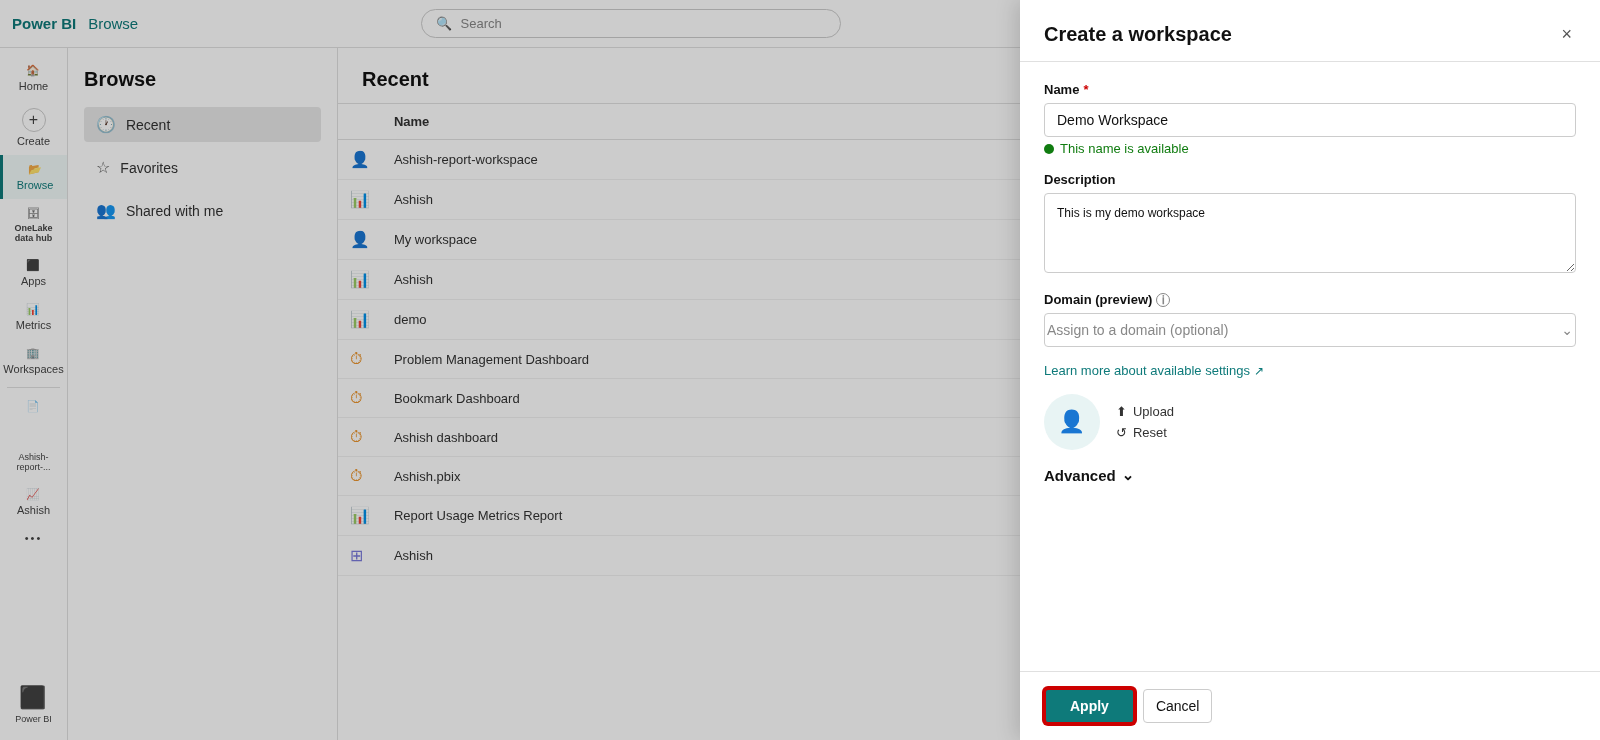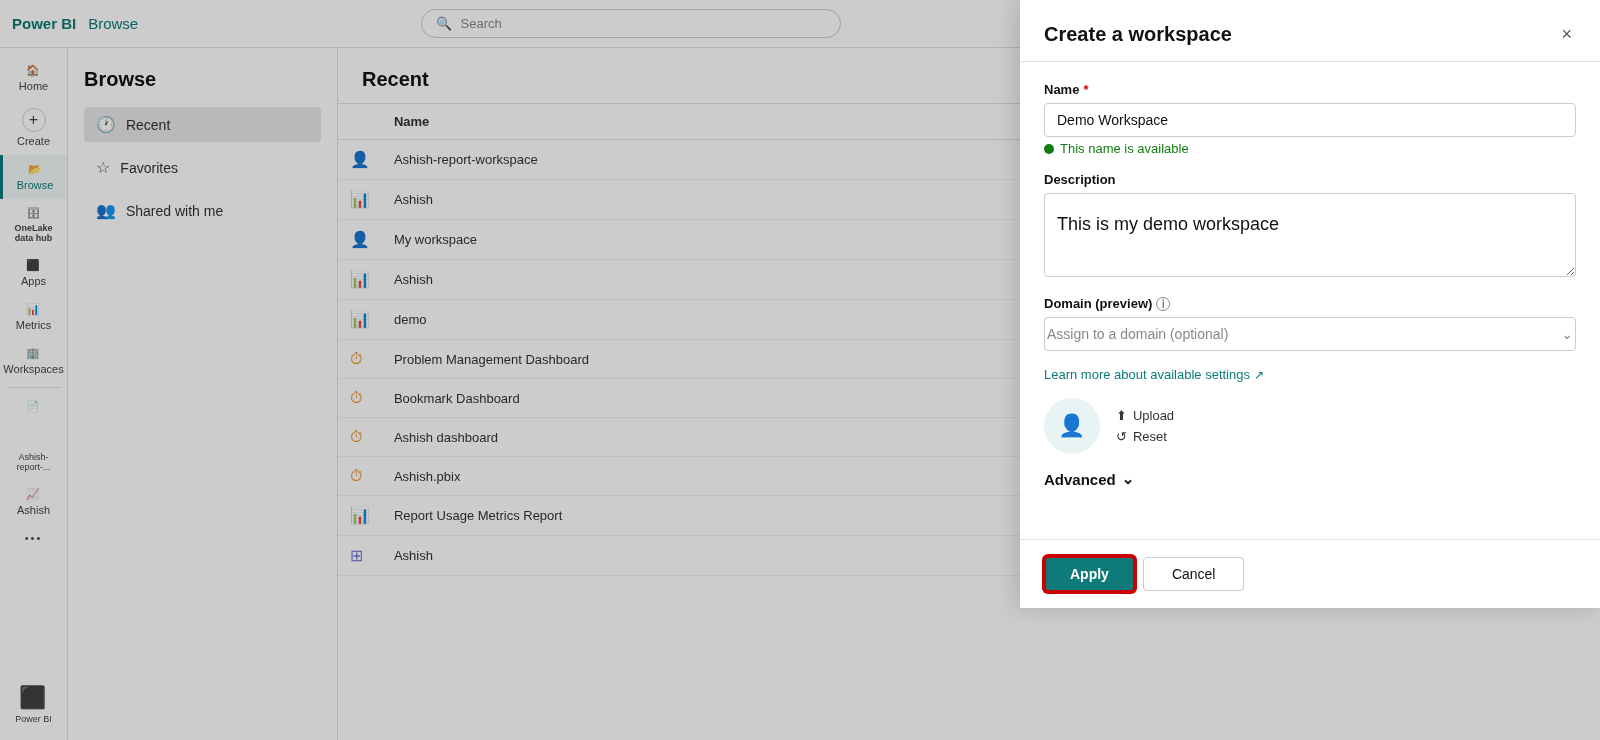--- a/index.html
+++ b/index.html
@@ -123,21 +123,21 @@
     .overlay {
       position: absolute;
       top: 0; left: 0; right: 0; bottom: 0;
       background: rgba(0,0,0,0.2);
       z-index: 30;
     }
     .modal {
       position: absolute;
       top: 0; right: 0;
       width: 580px;
-      height: 608px;
+      height: 740px;
       background: #fff;
       z-index: 40;
       display: flex;
       flex-direction: column;
       box-shadow: -4px 0 20px rgba(0,0,0,0.15);
       overflow-y: auto;
     }
     .modal-header {
       display: flex;
       align-items: center;
@@ -158,22 +158,22 @@
       font-size: 14px;
       color: #111;
       outline: none;
     }
     .name-available { display: flex; align-items: center; gap: 6px; font-size: 13px; color: #107c10; margin-top: 4px; }
     .green-dot { width: 10px; height: 10px; border-radius: 50%; background: #107c10; display: inline-block; }
     .field-textarea {
       width: 100%;
       border: 1px solid #ccc;
       border-radius: 4px;
-      padding: 20px 12px;
-      font-size: 18px;
+      padding: 12px 12px;
+      font-size: 12px;
       color: #111;
       resize: vertical;
       min-height: 80px;
       outline: none;
       font-family: inherit;
     }
     .domain-row { position: relative; }
     .learn-link { color: #0e7a7a; font-size: 13px; text-decoration: none; cursor: pointer; display: flex; align-items: center; gap: 4px; }
     .workspace-image-section { display: flex; flex-direction: column; gap: 8px; }
     .workspace-image-row { display: flex; align-items: center; gap: 16px; }
@@ -200,21 +200,21 @@
       font-size: 14px;
       font-weight: 600;
       cursor: pointer;
       box-shadow: 0 0 0 2px #c00;
     }
     .btn-cancel {
       background: #fff;
       color: #111;
       border: 1px solid #ccc;
       border-radius: 4px;
-      padding: 8px 28px;
+      padding: 8px 12px;
       font-size: 14px;
       cursor: pointer;
     }
 
     
     .app-wrapper {
       display: flex;
       width: 1600px;
       height: 740px;
       position: relative;

